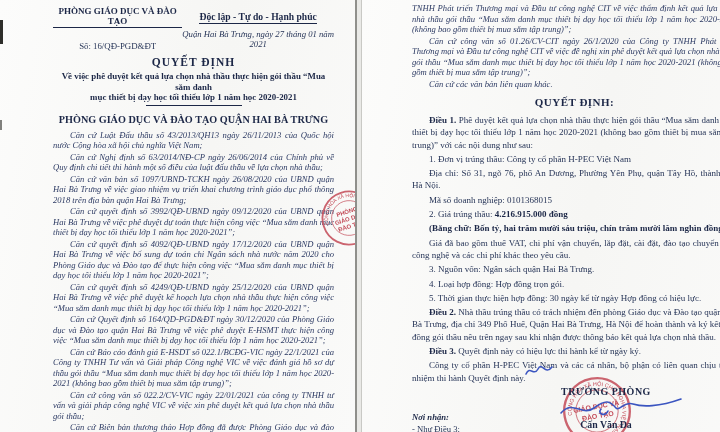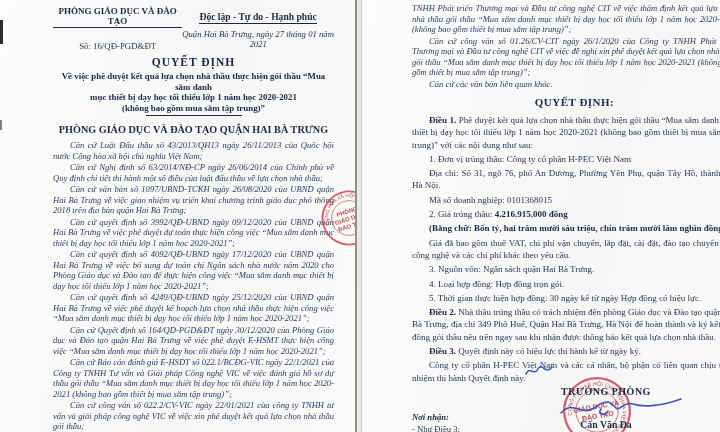--- a/index.html
+++ b/index.html
@@ -10,21 +10,21 @@
     color:#263457;
   }
   .page {
     position:absolute; top:0; height:432px; overflow:hidden;
     background:linear-gradient(100deg,#fcfcfb 0%,#f6f6f4 55%,#fafaf9 100%);
   }
   .page-left  { left:0;   width:357px; border-right:2px solid #8f8f8b; padding:6px 21px 0 53px; }
   .page-right { left:361px; width:406px; border-left:1px solid #c9c9c5; padding:3px 30px 16px 50px; }
 
   
-  .hdr { display:flex; text-align:center; }
+  .hdr { display:flex; justify-content:space-between; text-align:center; }
   .hdr-left { width:46%; } .hdr-right { width:54%; }
   .org, .motto {
     display:inline-block; font-weight:bold; color:#1c2747;
     padding-bottom:1px; border-bottom:1px solid #1c2747;
   }
   .org  { font-size:9px; }
   .motto{ font-size:9.6px; }
   .docnum   { font-size:8.8px; margin-top:13px; }
   .placedate{ font-size:8.7px; font-style:italic; margin-top:5px; }
 
@@ -81,21 +81,20 @@
       <div class="hdr-right">
         <span class="motto">Độc lập - Tự do - Hạnh phúc</span>
         <div class="placedate">Quận Hai Bà Trưng, ngày 27 tháng 01 năm 2021</div>
       </div>
     </div>
 
     <div class="doc-title">QUYẾT ĐỊNH</div>
     <div class="doc-subtitle">
       <div>Về việc phê duyệt kết quả lựa chọn nhà thầu thực hiện gói thầu “Mua sắm danh</div>
       <div>mục thiết bị dạy học tối thiểu lớp 1 năm học 2020-2021</div>
-      <div>(không bao gồm mua sắm tập trung)”</div>
     </div>
     <div class="subtitle-rule"></div>
 
     <div class="section-heading">PHÒNG GIÁO DỤC VÀ ĐÀO TẠO QUẬN HAI BÀ TRƯNG</div>
 
     <p class="recital">Căn cứ Luật Đấu thầu số 43/2013/QH13 ngày 26/11/2013 của Quốc hội nước Cộng hòa xã hội chủ nghĩa Việt Nam;</p>
     <p class="recital">Căn cứ Nghị định số 63/2014/NĐ-CP ngày 26/06/2014 của Chính phủ về Quy định chi tiết thi hành một số điều của luật đấu thầu về lựa chọn nhà thầu;</p>
     <p class="recital">Căn cứ văn bản số 1097/UBND-TCKH ngày 26/08/2020 của UBND quận Hai Bà Trưng về việc giao nhiệm vụ triển khai chương trình giáo dục phổ thông 2018 trên địa bàn quận Hai Bà Trưng;</p>
     <p class="recital">Căn cứ quyết định số 3992/QĐ-UBND ngày 09/12/2020 của UBND quận Hai Bà Trưng về việc phê duyệt dự toán thực hiện công việc “Mua sắm danh mục thiết bị dạy học tối thiểu lớp 1 năm học 2020-2021”;</p>
     <p class="recital">Căn cứ quyết định số 4092/QĐ-UBND ngày 17/12/2020 của UBND quận Hai Bà Trưng về việc bổ sung dự toán chi Ngân sách nhà nước năm 2020 cho Phòng Giáo dục và Đào tạo để thực hiện công việc “Mua sắm danh mục thiết bị dạy học tối thiểu lớp 1 năm học 2020-2021”;</p>

